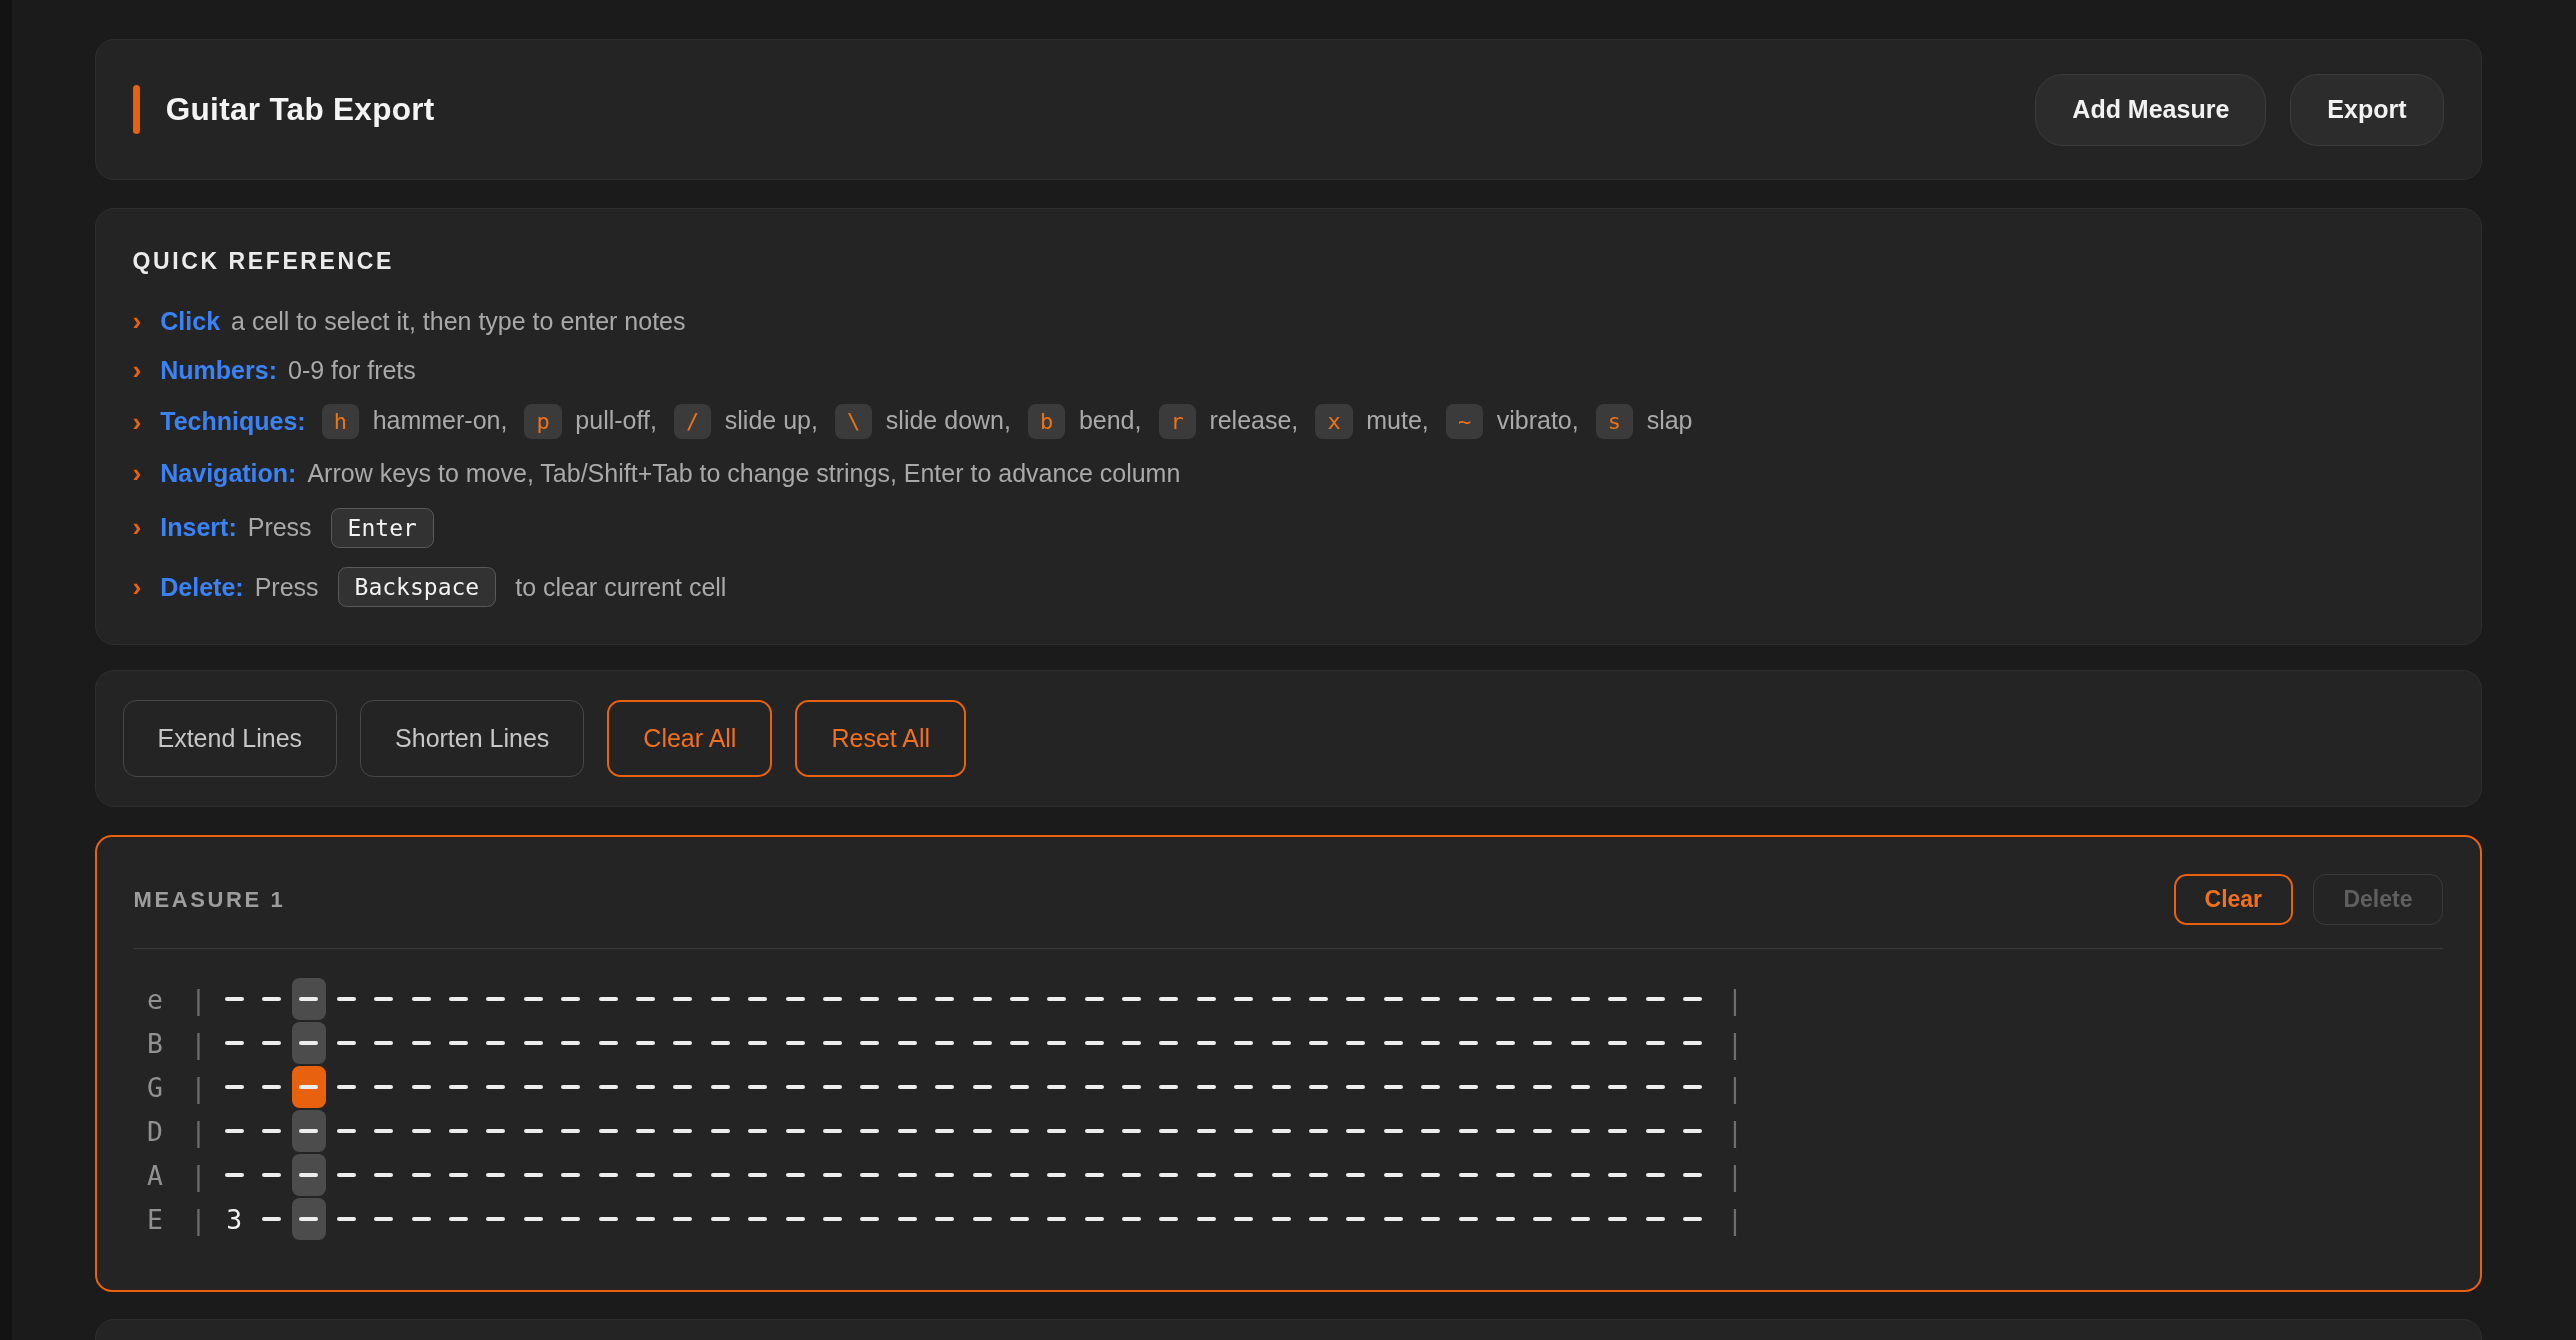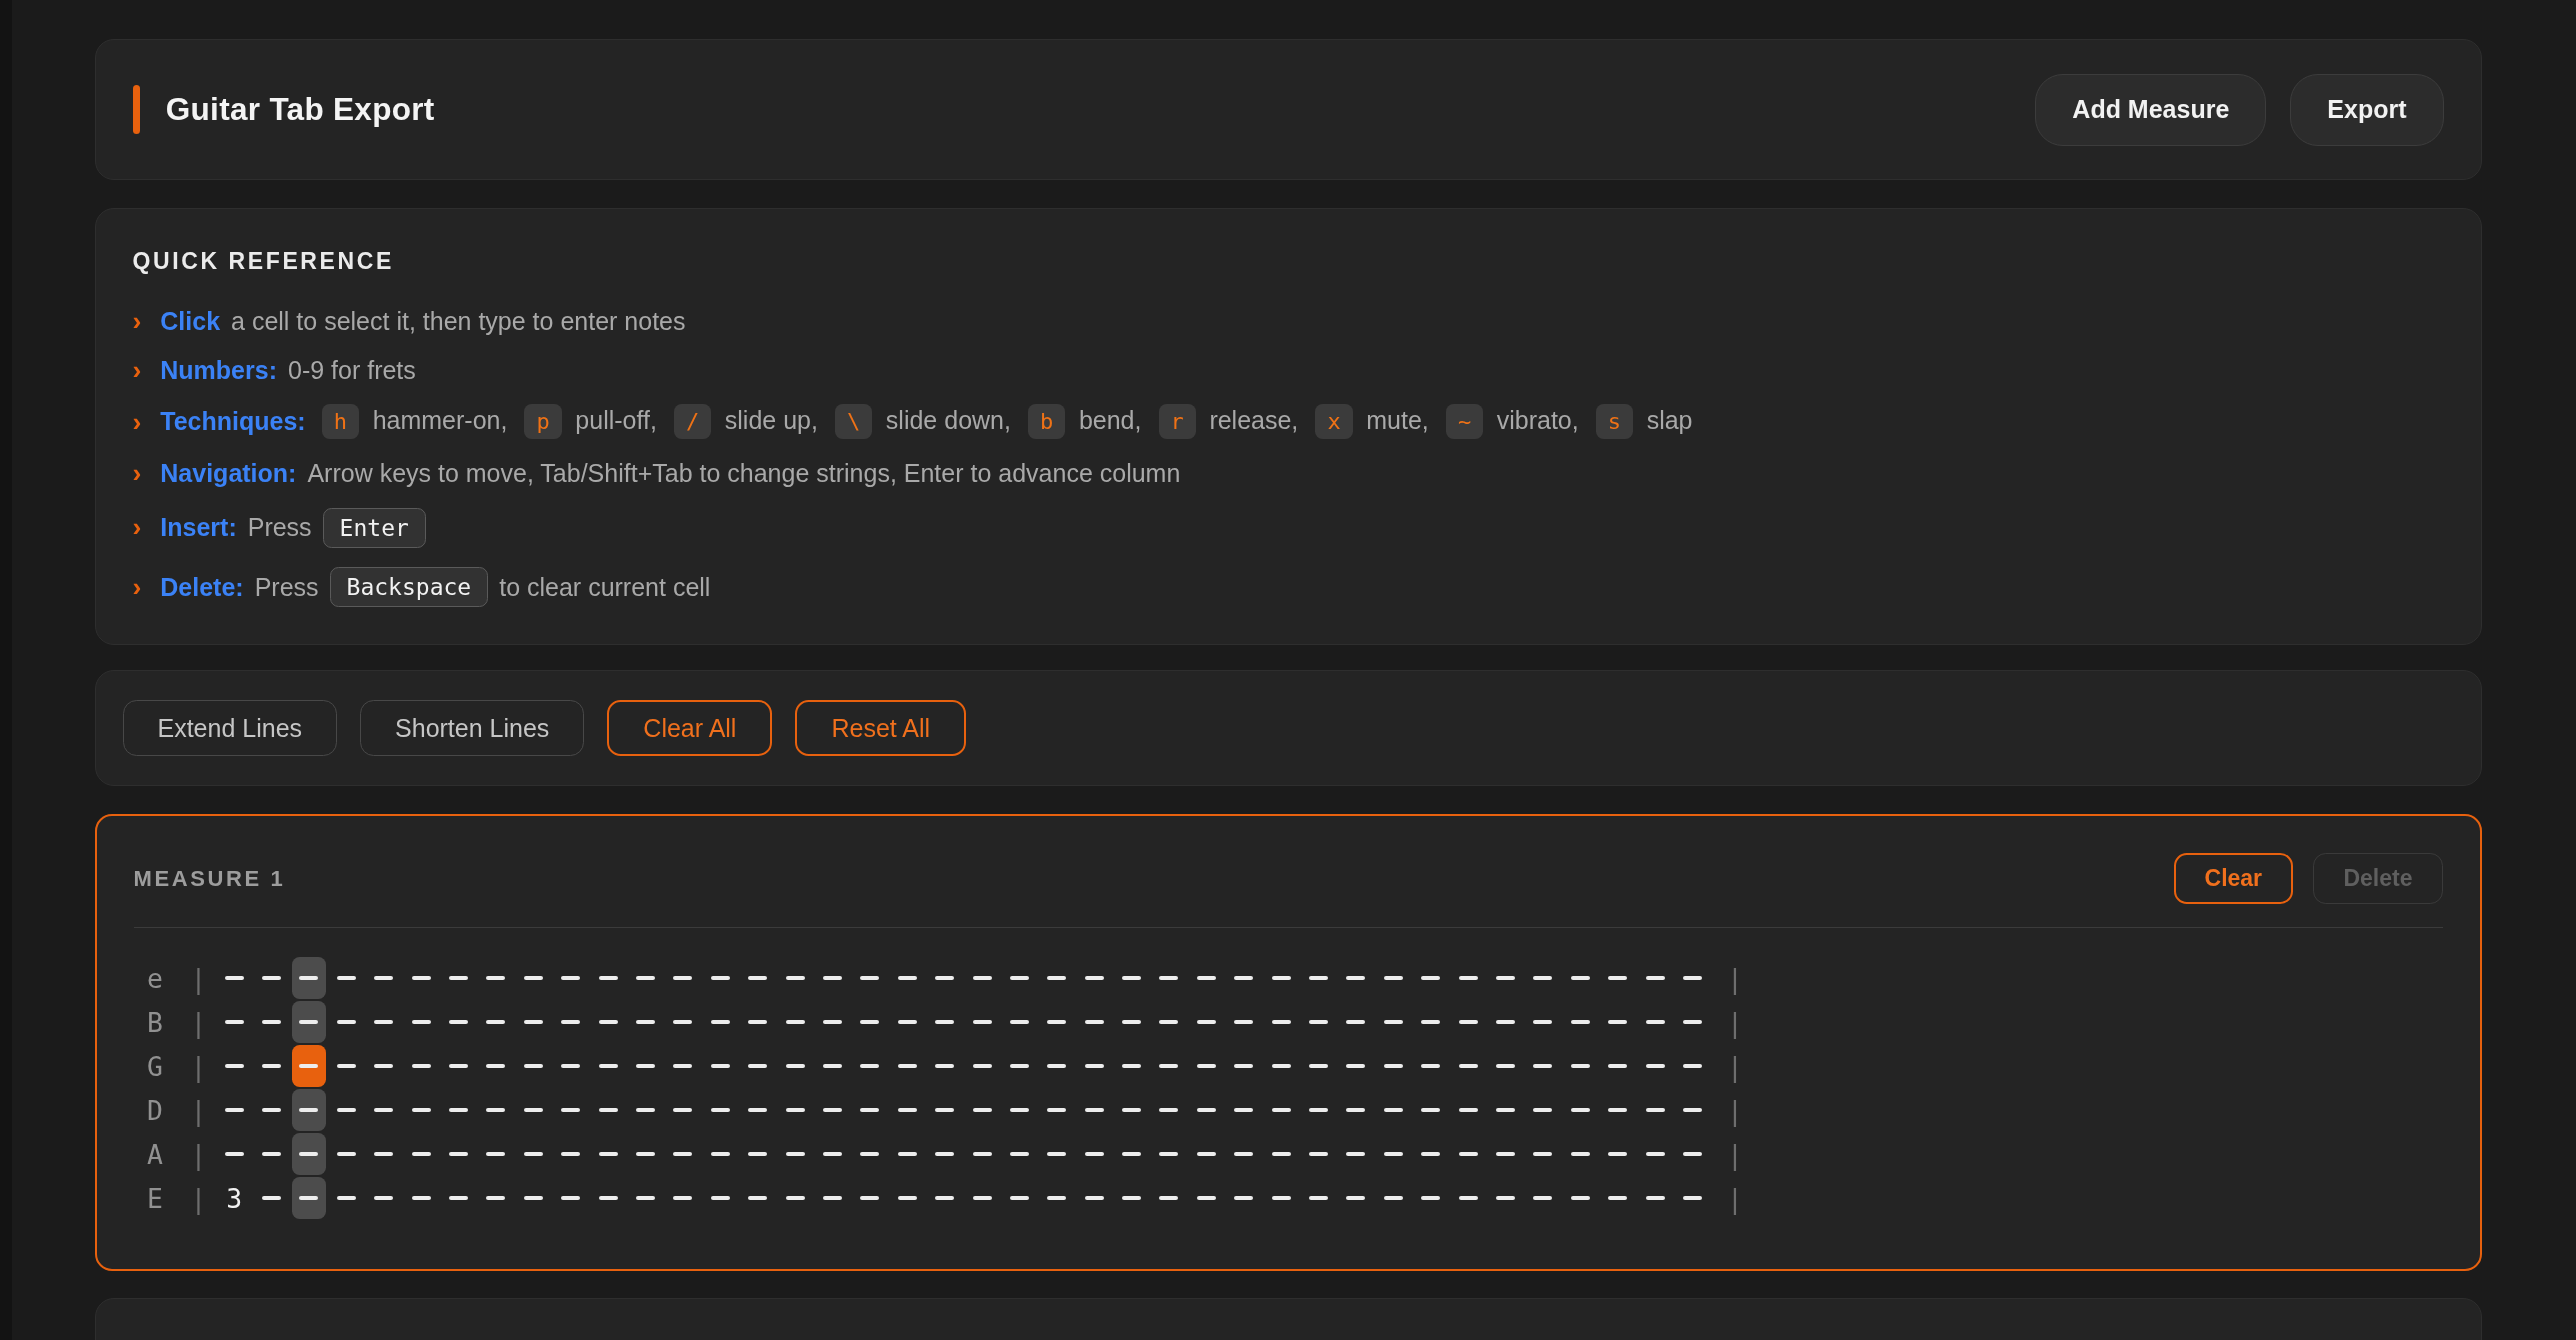--- a/index.html
+++ b/index.html
@@ -59,28 +59,28 @@
     font-size: 22px; color: #ef7216;
     background: #3b3b3b; border-radius: 7.7px;
     padding: 5.1px 12px; margin: 0 13.6px 0 5.1px;
     display: inline-block;
   }
   .tech-desc { margin-right: 12px; }
   .kbd {
     font-family: "DejaVu Sans Mono", monospace;
     font-size: 23px; color: #f2f2f2;
     background: #323232; border: 1.7px solid #5a5a5a; border-radius: 8.5px;
-    padding: 6px 16px; margin: 0 11px;
+    padding: 6px 16px; margin: 0 19px;
     display: inline-block;
   }
 
   
   .toolbar-card { margin-top: 25px; padding: 29px 27px; display: flex; gap: 23px; }
   .btn-outline {
-    height: 56px; padding: 4px 34px;
+    height: 77px; padding: 4px 34px;
     font-size: 25px; border-radius: 13.6px; background: transparent;
   }
   .btn-gray { color: #c6c6c6; border: 1.7px solid #484848; }
   .btn-orange { color: #f0701d; border: 2.6px solid #e8610e; }
 
   
   .measure-card {
     margin-top: 28px;
     border: 2.6px solid #e8610e;
     border-radius: 17px;

